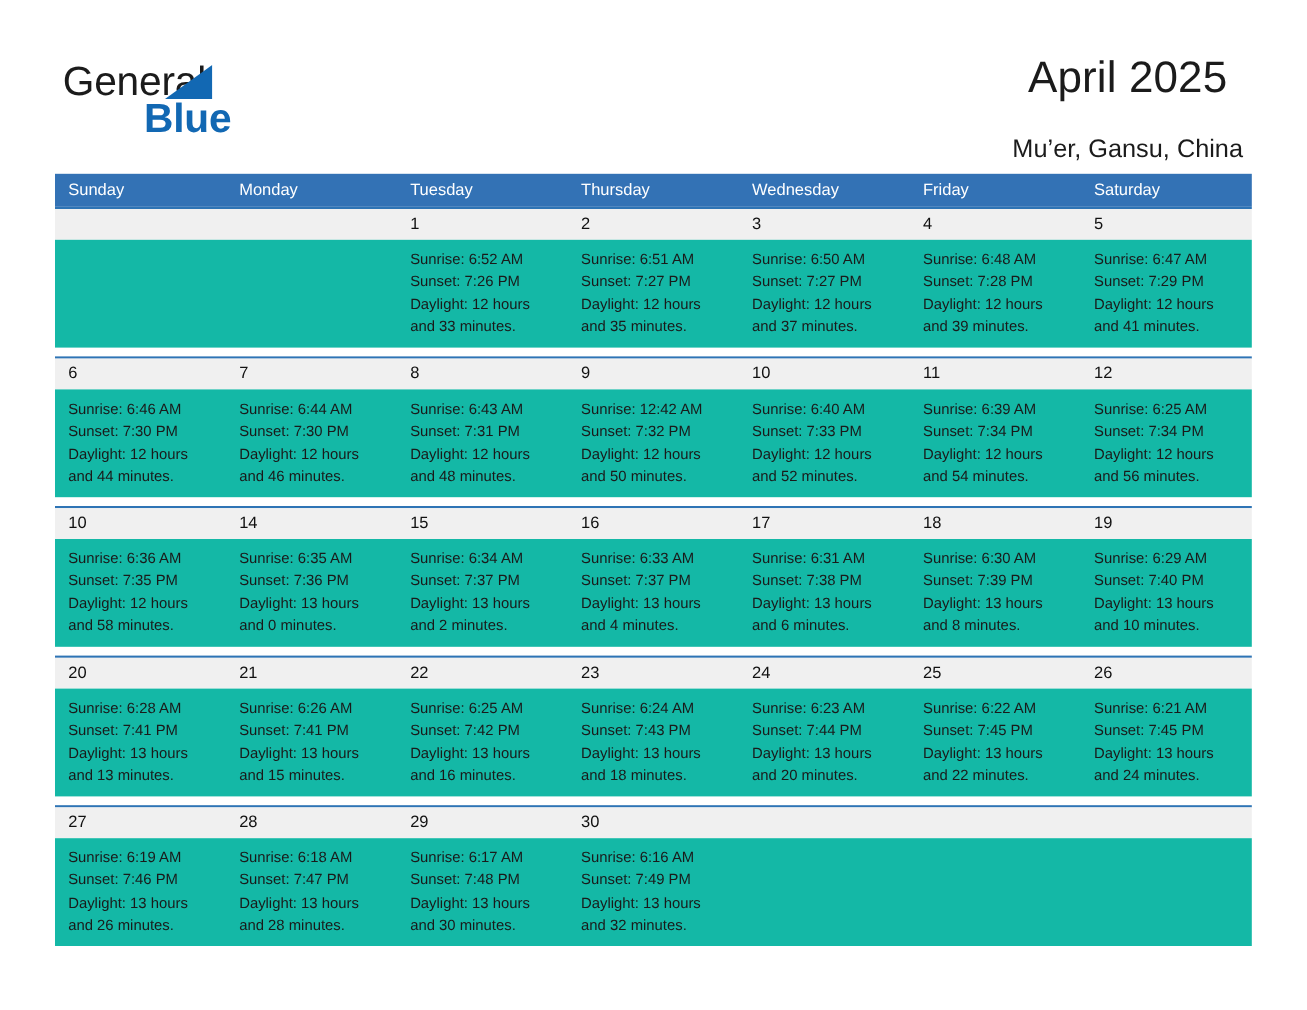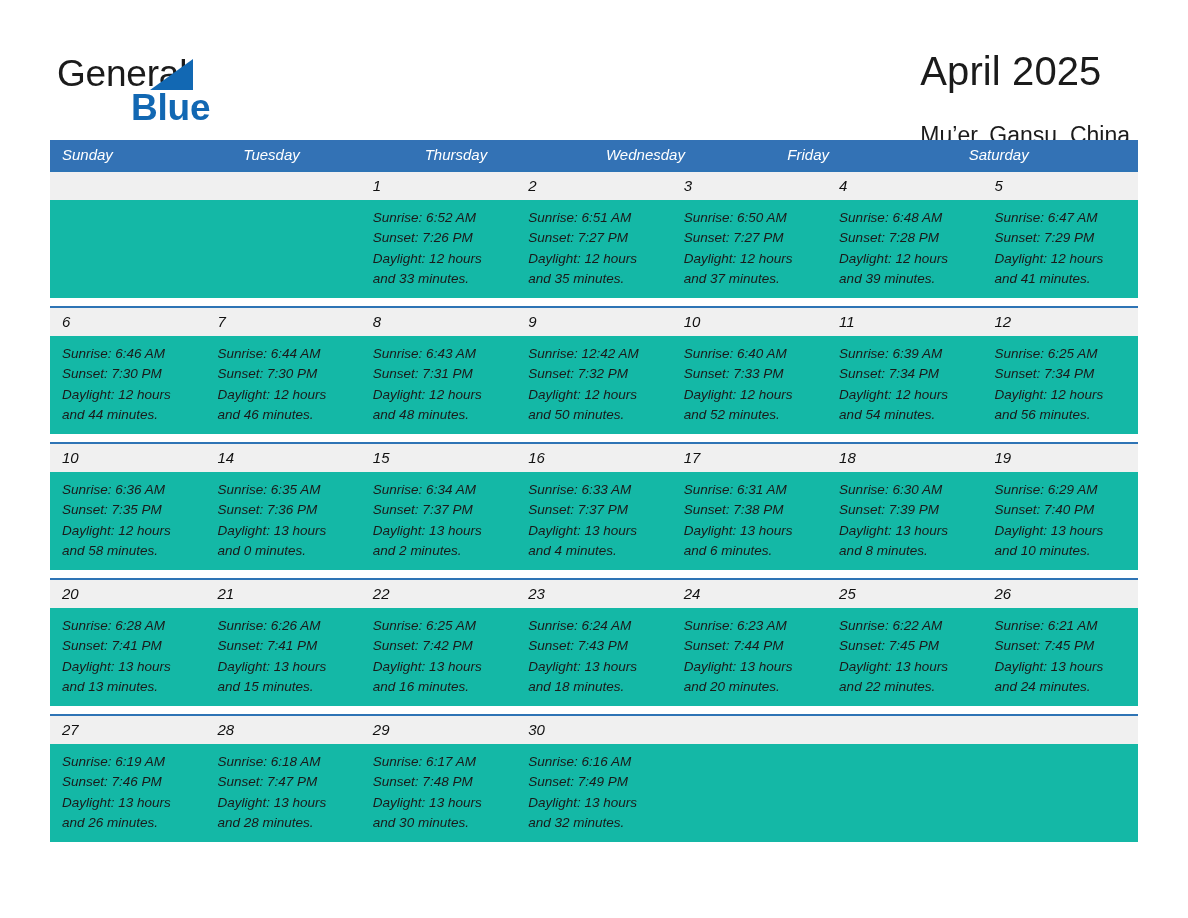--- a/index.html
+++ b/index.html
@@ -48,44 +48,43 @@
     font-size: 37px;
     line-height: 44px;
     color: #1268b3;
     letter-spacing: -0.2px;
     font-family: "Liberation Sans", sans-serif;
     font-weight: bold;
   }
   .title-block {
     position: absolute;
     right: 58px; top: 47px;
-    text-align: left;
+    text-align: center;
   }
   .cal-title {
     font-size: 40px;
     line-height: 48px;
     color: #1b1b1b;
     font-weight: normal;
     margin: 0;
     letter-spacing: 0.1px;
   }
   .cal-subtitle {
     font-size: 23px;
     line-height: 30px;
     color: #1b1b1b;
     margin: 25px 0 0 0;
     font-weight: normal;
   }
 
   
   .calendar {
     position: absolute;
-    left: 50px; top: 140px;
+    left: 50px; top: 158px;
     width: 1088px;
-    font-style: italic;
   }
   .dow-row {
     display: flex;
     background: #3372b5;
     height: 30px;
   }
   .dow {
     flex: 1 1 0;
     color: #ffffff;
     font-size: 15px;
@@ -148,20 +147,21 @@
     <div class="title-block">
       <h1 class="cal-title">April 2025</h1>
       <h2 class="cal-subtitle">Mu’er, Gansu, China</h2>
     </div>
 
   </div>
 
   <div class="calendar">
     <div class="dow-row">
       <div class="dow">Sunday</div>
+      <div class="dow">Monday</div>
       <div class="dow">Tuesday</div>
       <div class="dow">Thursday</div>
       <div class="dow">Wednesday</div>
       <div class="dow">Friday</div>
       <div class="dow">Saturday</div>
     </div>
     <div id="weeks-container">
         <div class="week">
           <div class="week-datebar">
             <div class="daynum"></div>

